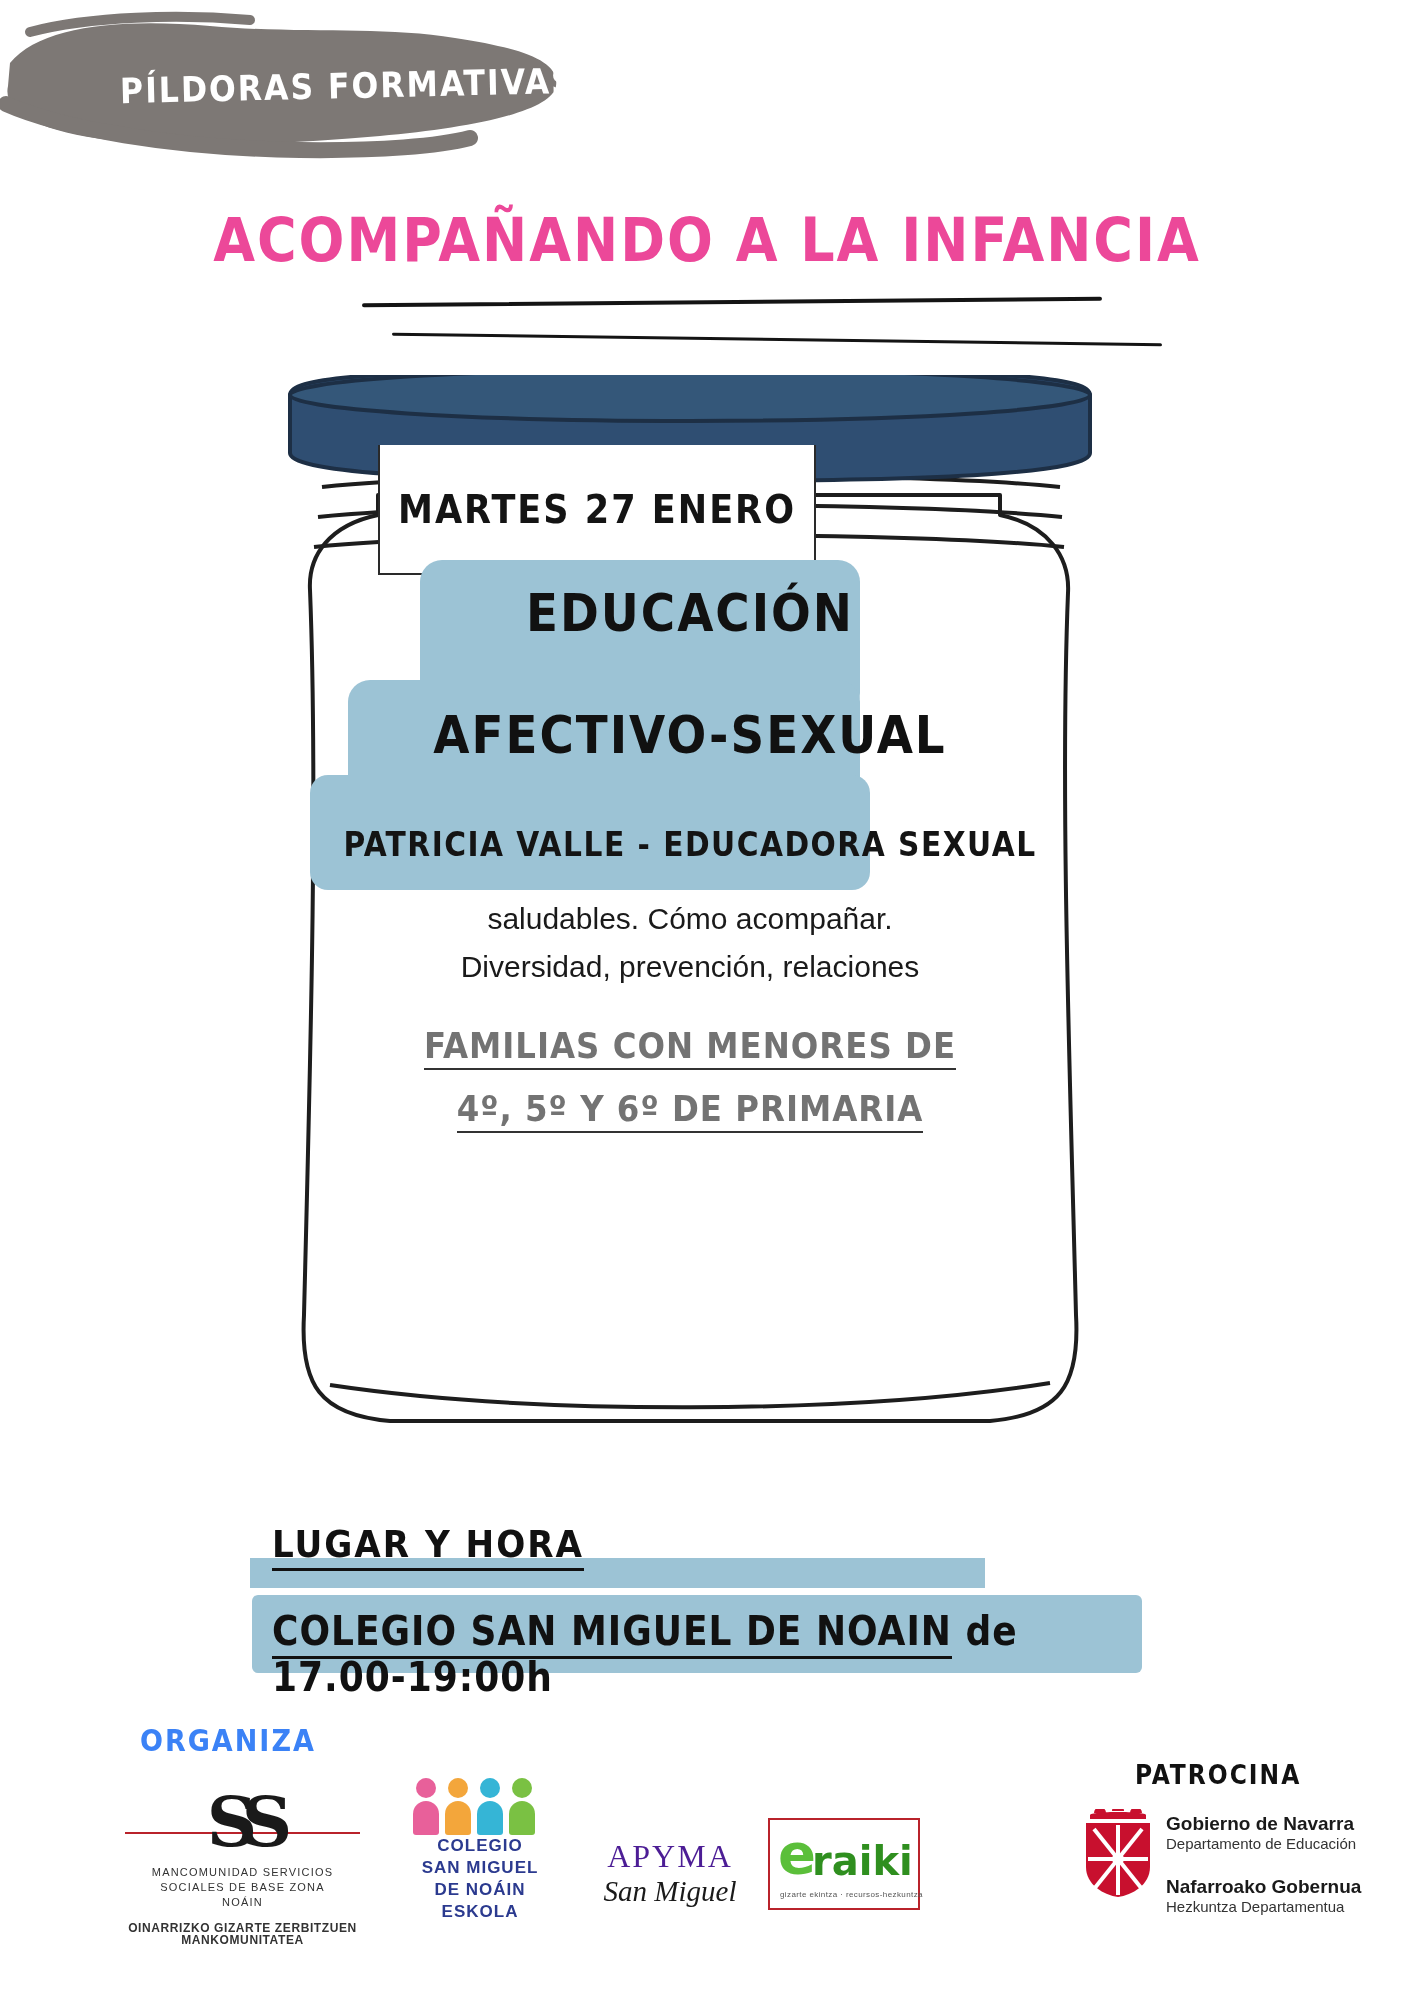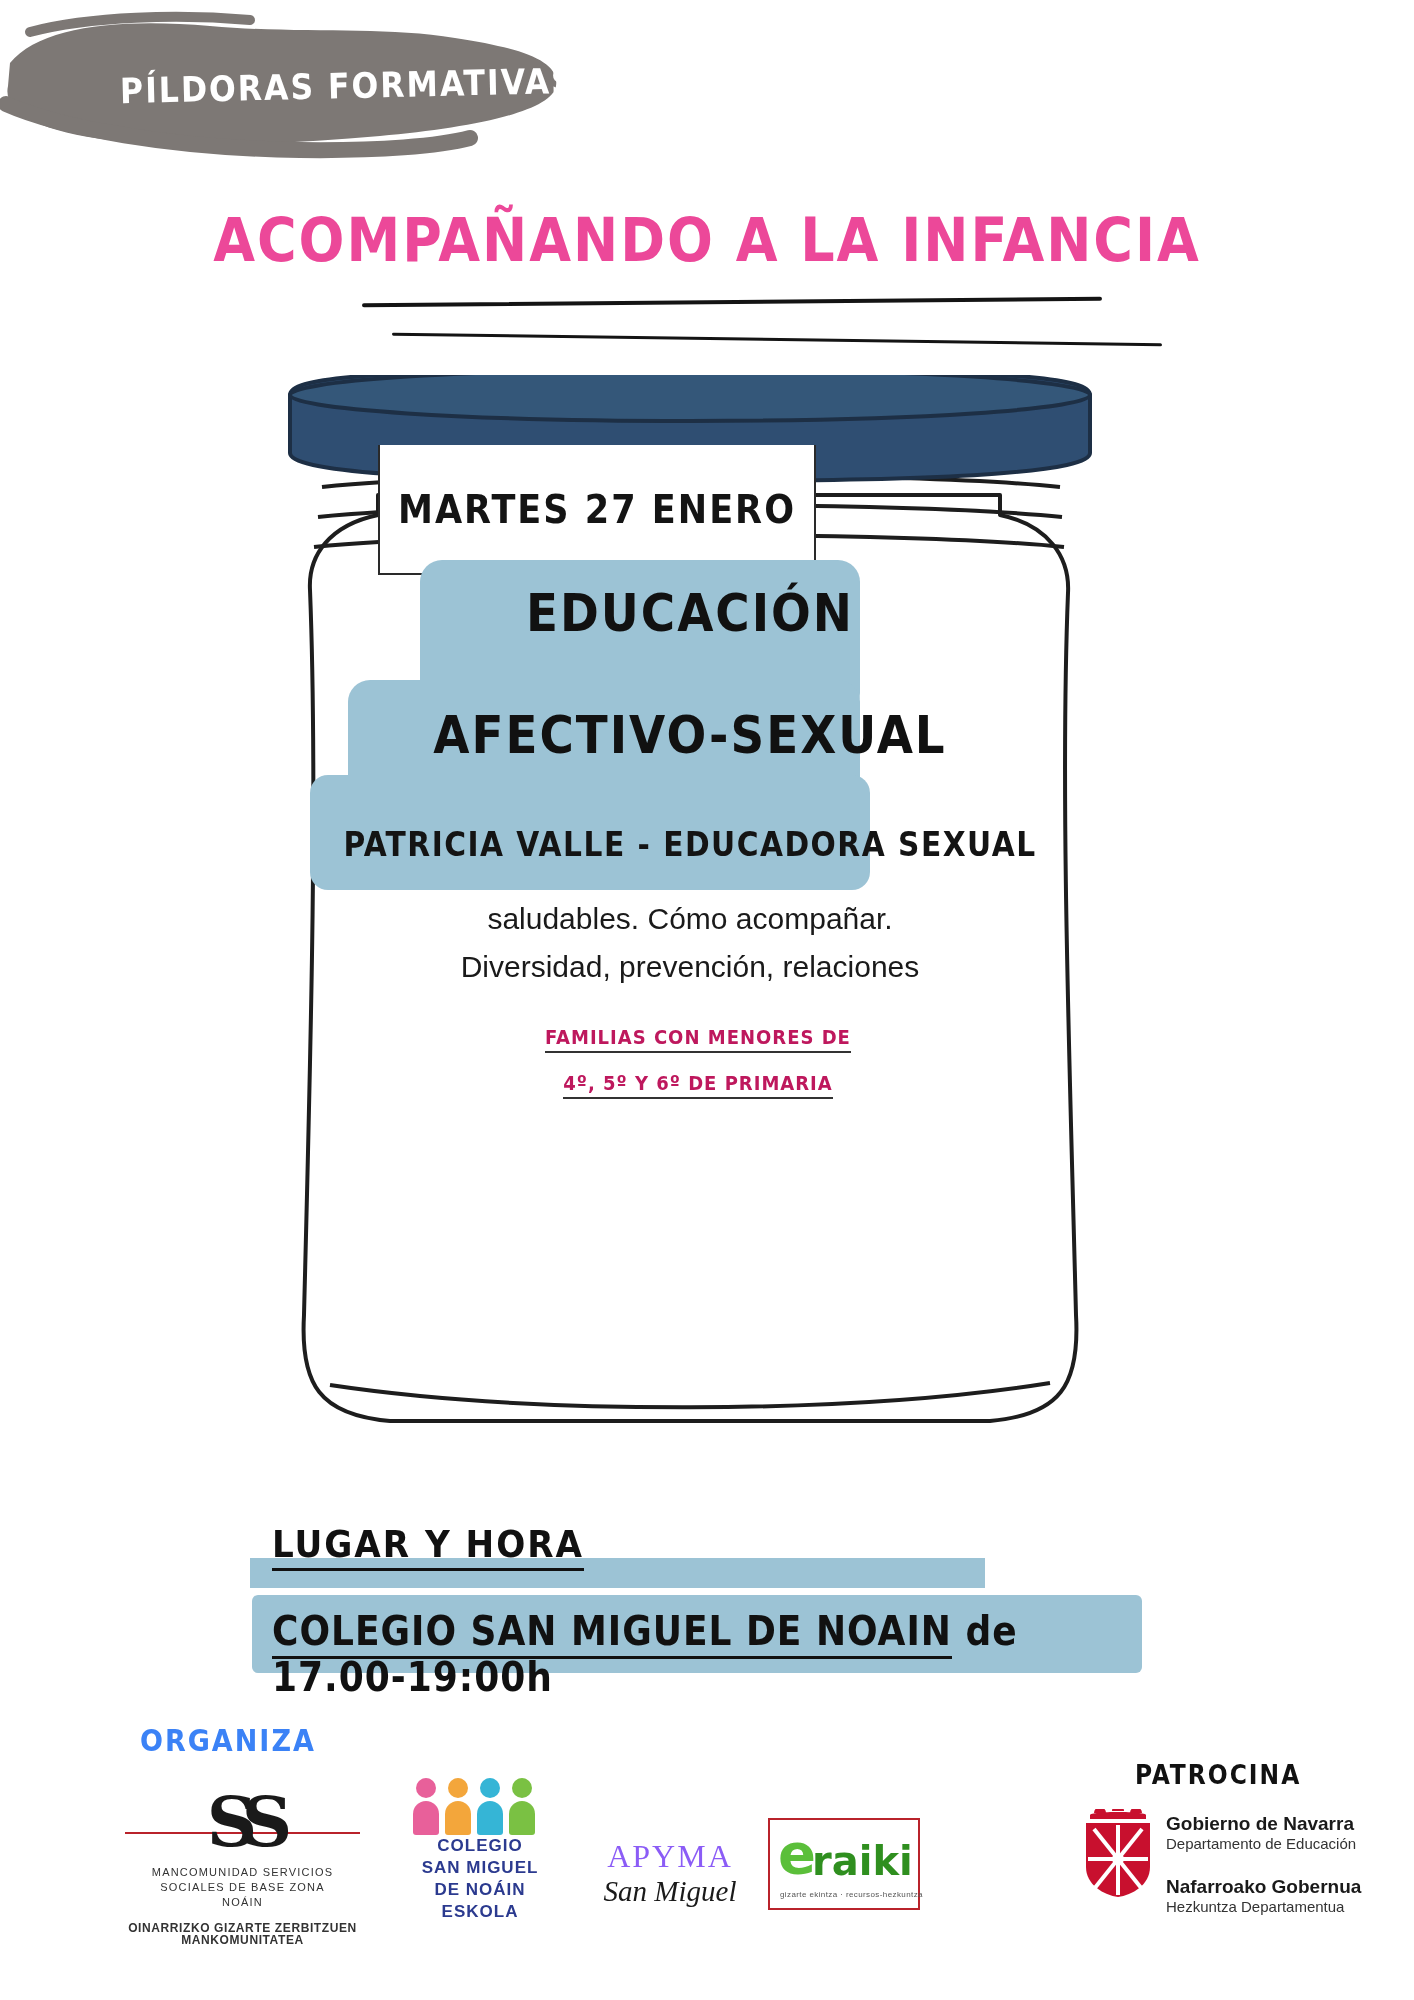--- a/index.html
+++ b/index.html
@@ -191,29 +191,29 @@
     top: 520px;
     width: 840px;
     text-align: center;
     font-family: "Liberation Sans", sans-serif;
     font-size: 30px;
     line-height: 48px;
     color: #1a1a1a;
   }
   .audience {
     position: absolute;
-    left: 8px;
+    left: 0;
     top: 650px;
     width: 840px;
     text-align: center;
     font-family: "DejaVu Sans Condensed", "Liberation Sans", sans-serif;
-    font-size: 20px;
+    font-size: 36px;
     letter-spacing: 1px;
     font-weight: 600;
-    color: #be185d;
+    color: #737373;
   }
   .audience span {
     border-bottom: 2px solid #333;
     padding-bottom: 2px;
     display: inline-block;
     margin-bottom: 18px;
   }
 
   
   .place-band {
@@ -365,21 +365,21 @@
     position: absolute;
     left: 580px;
     top: 1838px;
     width: 180px;
     text-align: center;
   }
   .apyma-1 {
     font-family: "Liberation Serif", serif;
     font-size: 32px;
     letter-spacing: 2px;
-    color: #8b5cf6;
+    color: #4c1d95;
   }
   .apyma-2 {
     font-family: "Liberation Serif", serif;
     font-style: italic;
     font-size: 29px;
     color: #1a1a1a;
   }
 
   
   .logo-eraiki {

